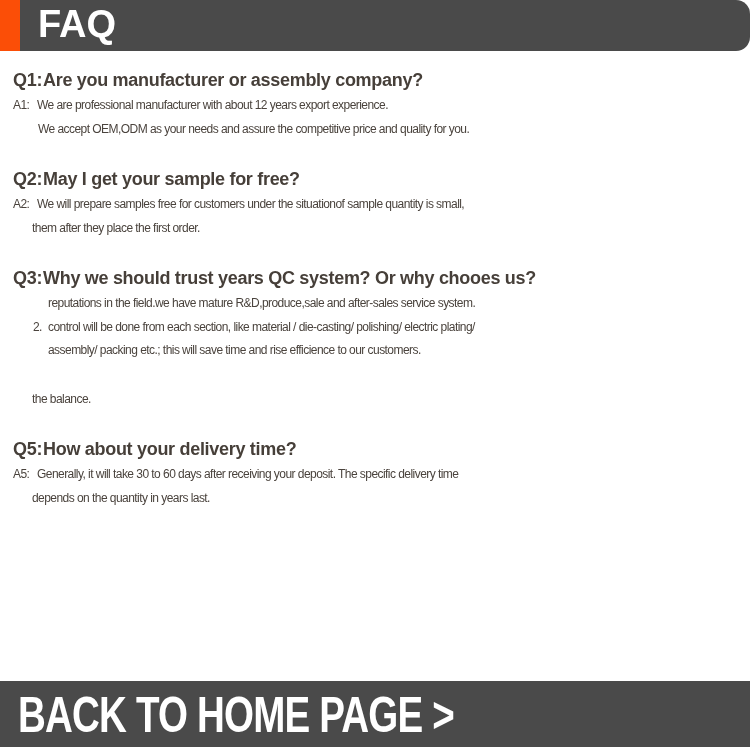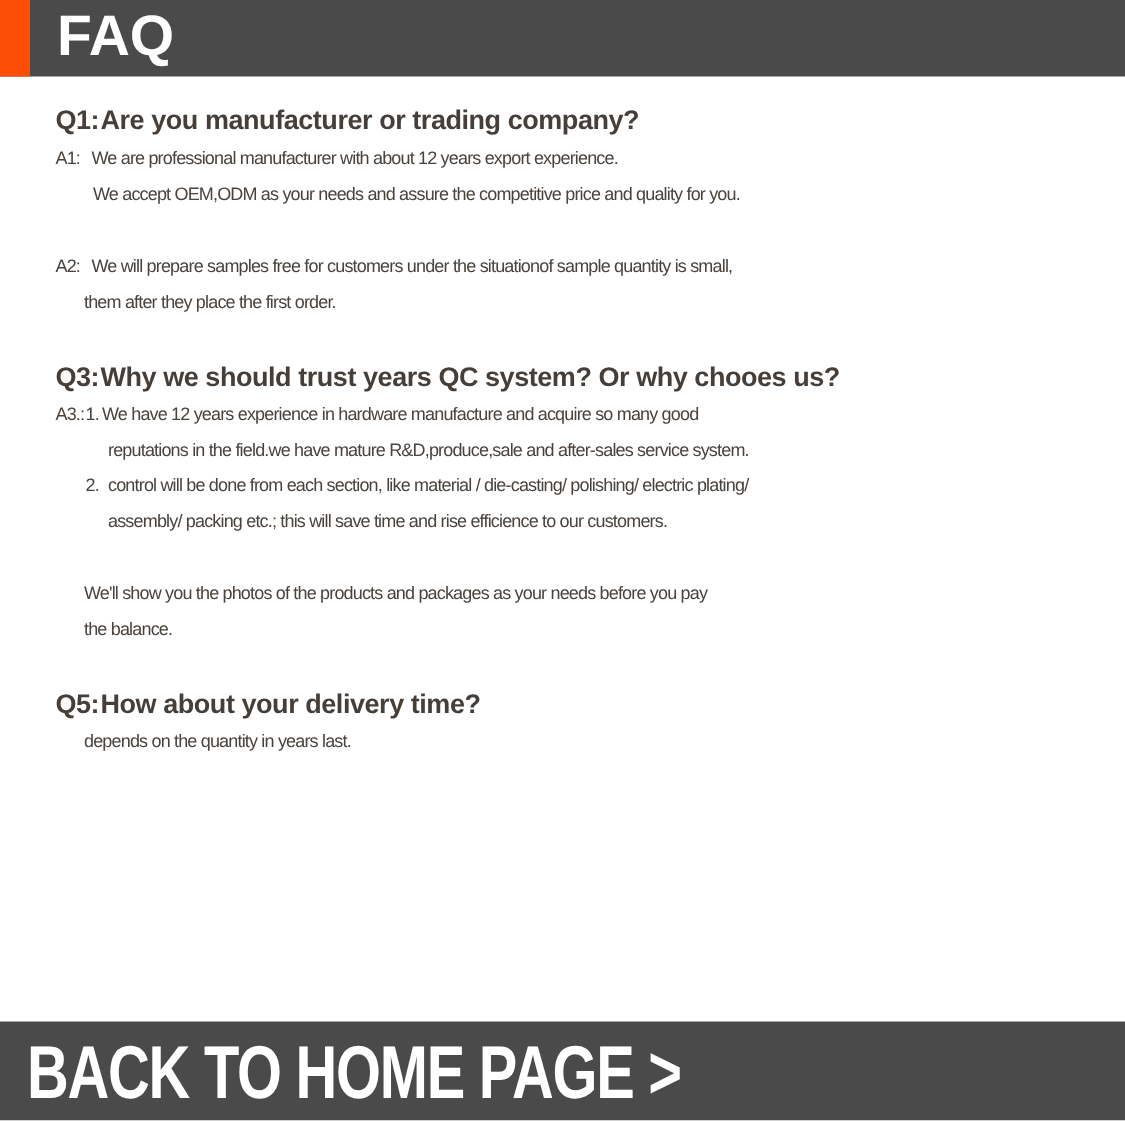--- a/index.html
+++ b/index.html
@@ -12,20 +12,21 @@
     display: flex;
     flex-direction: column;
   }
 
   
   .header-bar {
     position: relative;
     height: 51px;
     flex: 0 0 51px;
     background: var(--bar, #4a4a4a);
+    border-radius: 14px;
   }
   .accent-block {
     position: absolute;
     left: 0; top: 0;
     width: 20px; height: 51px;
     background: var(--accent, #fb4e07);
   }
   .header-title {
     position: absolute;
     left: 38px;
@@ -38,21 +39,21 @@
     line-height: 1;
   }
 
   
   .content {
     flex: 1 1 auto;
     padding-top: 16px;
     overflow: hidden;
     color: #4a433d;
   }
-  .faq-item { margin-bottom: 25px; padding-left: 24px; }
+  .faq-item { margin-bottom: 25px; }
 
   .q-line {
     position: relative;
     padding-left: 43px;
     line-height: 27px;
     font-size: 18px;
     font-weight: 700;
     letter-spacing: -0.3px;
     white-space: nowrap;
     color: #463f39;
@@ -101,41 +102,41 @@
 </head>
 <body style="--accent: #fb4e07; --bar: #4a4a4a;">
 
 <div class="header-bar">
   <div class="accent-block"></div>
   <div class="header-title">FAQ</div>
 </div>
 
 <div class="content" id="faq-list" style="color: rgb(74, 67, 61);">
     <div class="faq-item">
-      <div class="q-line"><span class="lbl">Q1:</span><span>Are you manufacturer or trading company?</span></div>
+      <div class="q-line"><span class="lbl">Q1:</span><span>Are you manufacturer or assembly company?</span></div>
       <div class="line first"><span class="lbl">A1:</span><span>We are professional manufacturer with about 12 years export experience.</span></div>
       <div class="line cont-deep"><span>We accept OEM,ODM as your needs and assure the competitive price and quality for you.</span></div>
     </div>
     <div class="faq-item">
+      <div class="q-line"><span class="lbl">Q2:</span><span>May I get your sample for free?</span></div>
       <div class="line first"><span class="lbl">A2:</span><span>We will prepare samples free for customers under the situationof sample quantity is small,</span></div>
       <div class="line cont"><span>them after they place the first order.</span></div>
     </div>
     <div class="faq-item">
       <div class="q-line"><span class="lbl">Q3:</span><span>Why we should trust years QC system? Or why chooes us?</span></div>
-      <div class="line first-num"><span class="lbl">A3.:</span><span class="num">1.</span><span>We have 12 years experience in hardware manufacture and acquire so many good</span></div>
       <div class="line num-cont"><span>reputations in the field.we have mature R&amp;D,produce,sale and after-sales service system.</span></div>
       <div class="line num"><span class="num">2.</span></div>
       <div class="line num-cont"><span>control will be done from each section, like material / die-casting/ polishing/ electric plating/</span></div>
       <div class="line num-cont"><span>assembly/ packing etc.; this will save time and rise efficience to our customers.</span></div>
     </div>
     <div class="faq-item">
-      <div class="line cont"><span>We'll show you the photos of the products and packages as your needs before you pay</span></div>
       <div class="line cont"><span>the balance.</span></div>
     </div>
     <div class="faq-item">
       <div class="q-line"><span class="lbl">Q5:</span><span>How about your delivery time?</span></div>
+      <div class="line first"><span class="lbl">A5:</span><span>Generally, it will take 30 to 60 days after receiving your deposit. The specific delivery time</span></div>
       <div class="line cont"><span>depends on the quantity in years last.</span></div>
     </div>
   </div>
 
 <div class="footer-bar">
   <span class="footer-text">BACK TO HOME PAGE &gt;</span>
 </div>
 
 </body></html>

